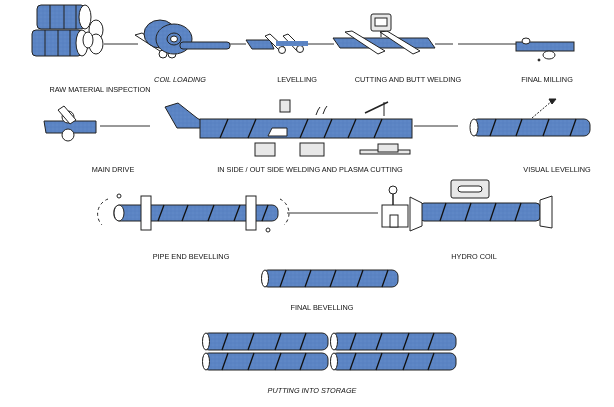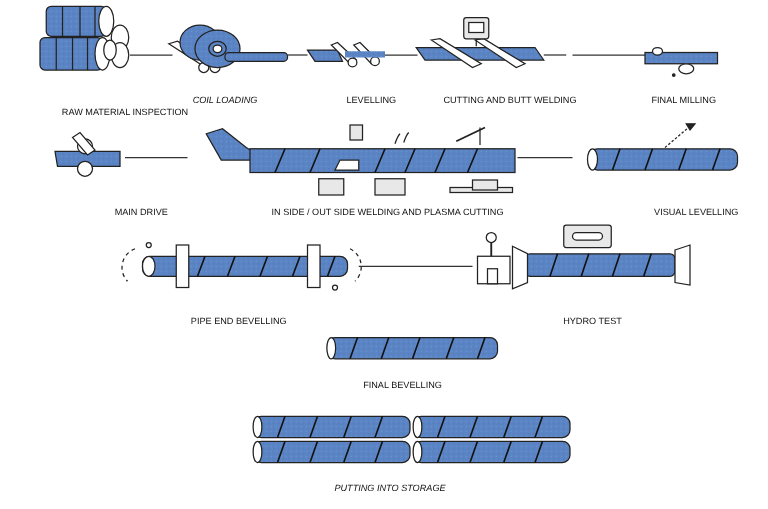--- a/index.html
+++ b/index.html
@@ -165,15 +165,15 @@
 
 <div class="lbl" style="left:90px;top:85px;padding-left:20px;">RAW MATERIAL INSPECTION</div>
 <div class="lbl" style="left:180px;top:75px;font-style:italic;">COIL LOADING</div>
 <div class="lbl" style="left:297px;top:75px;">LEVELLING</div>
 <div class="lbl" style="left:408px;top:75px;">CUTTING AND BUTT WELDING</div>
 <div class="lbl" style="left:547px;top:75px;">FINAL MILLING</div>
 <div class="lbl" style="left:73px;top:165px;margin-left:40px;">MAIN DRIVE</div>
 <div class="lbl" style="left:290px;top:165px;padding-left:40px;">IN SIDE / OUT SIDE WELDING AND PLASMA CUTTING</div>
 <div class="lbl" style="left:557px;top:165px;">VISUAL LEVELLING</div>
 <div class="lbl" style="left:191px;top:252px;text-align:right;">PIPE  END BEVELLING</div>
-<div class="lbl" style="left:474px;top:252px;">HYDRO TEST</div>
+<div class="lbl" style="left:474px;top:252px;">HYDRO COIL</div>
 <div class="lbl" style="left:322px;top:303px;">FINAL BEVELLING</div>
 <div class="lbl" style="left:312px;top:386px;font-style:italic;">PUTTING INTO STORAGE</div>
 
 </body></html>

